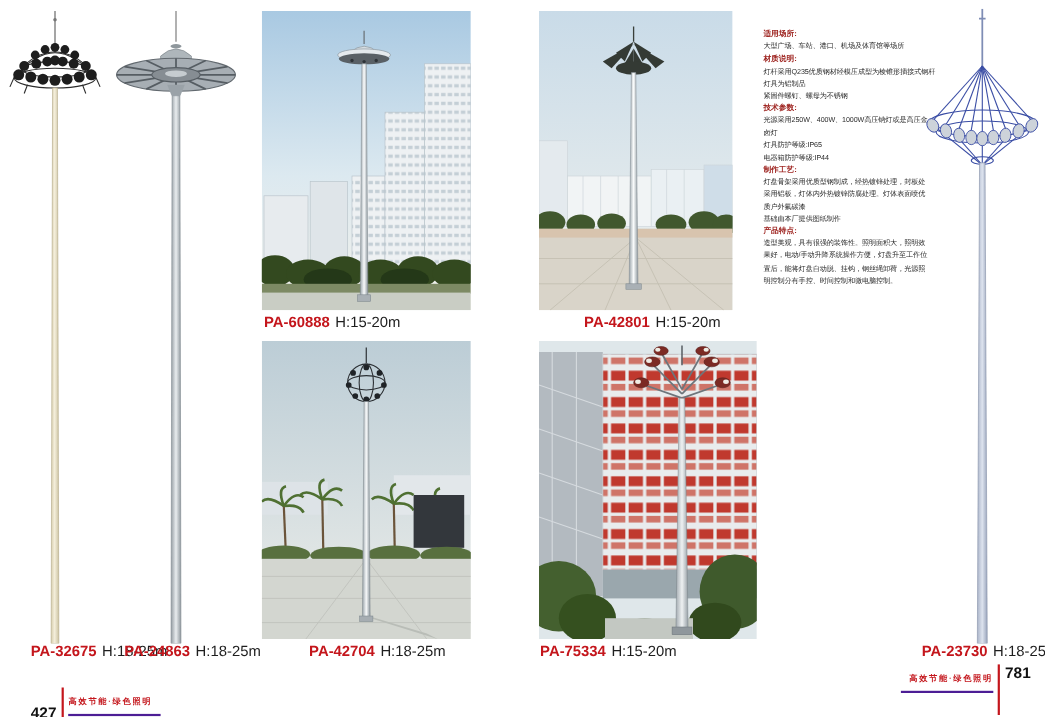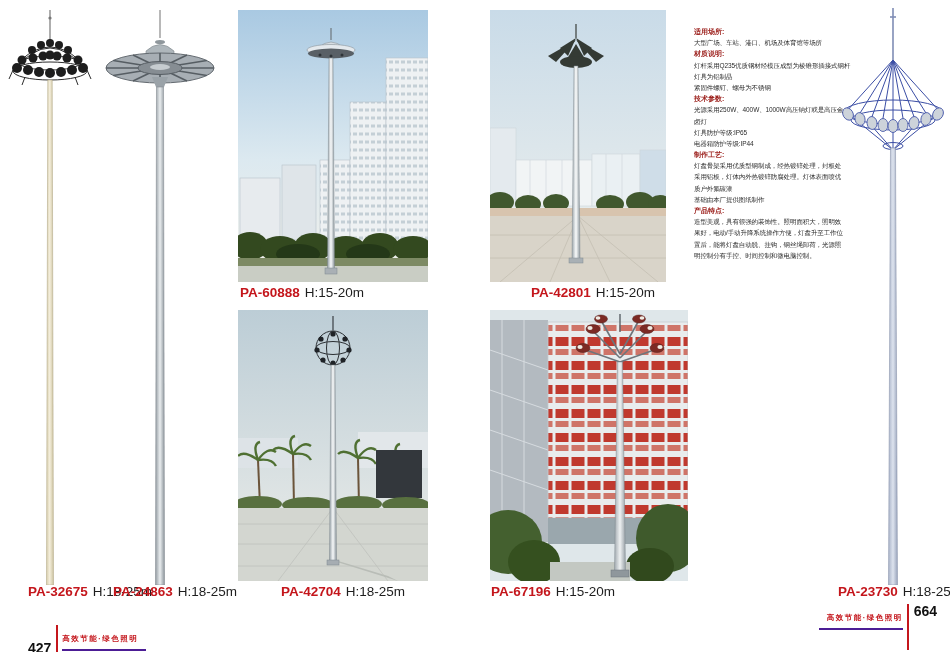--- a/index.html
+++ b/index.html
@@ -475,33 +475,33 @@
 <div class="plabel" style="left:240px;top:285px;">
   <span class="code">PA-60888</span><span class="ph">H:15-20m</span>
 </div>
 <div class="plabel" style="left:491px;top:285px;margin-left:40px;">
   <span class="code">PA-42801</span><span class="ph">H:15-20m</span>
 </div>
 <div class="plabel" style="left:240px;top:584px;padding-left:41px;">
   <span class="code">PA-42704</span><span class="ph">H:18-25m</span>
 </div>
 <div class="plabel" style="left:491px;top:584px;">
-  <span class="code">PA-67196</span><span class="ph">H:15-20m</span>
+  <span class="code">PA-75334</span><span class="ph">H:15-20m</span>
 </div>
 <div class="plabel" style="left:838px;top:584px;">
   <span class="code">PA-23730</span><span class="ph">H:18-25m</span>
 </div>
 
 <div class="footer-left">
   <span class="pagenum">427</span>
   <div class="fdiv"></div>
   <div class="slogan-wrap">
     <span class="slogan">高效节能·绿色照明</span>
   </div>
 </div>
 
 <div class="footer-right">
   <div class="slogan-wrap">
     <span class="slogan">高效节能·绿色照明</span>
   </div>
   <div class="fdiv"></div>
-  <span class="pagenum">664</span>
+  <span class="pagenum">781</span>
 </div>
 
 </body></html>

